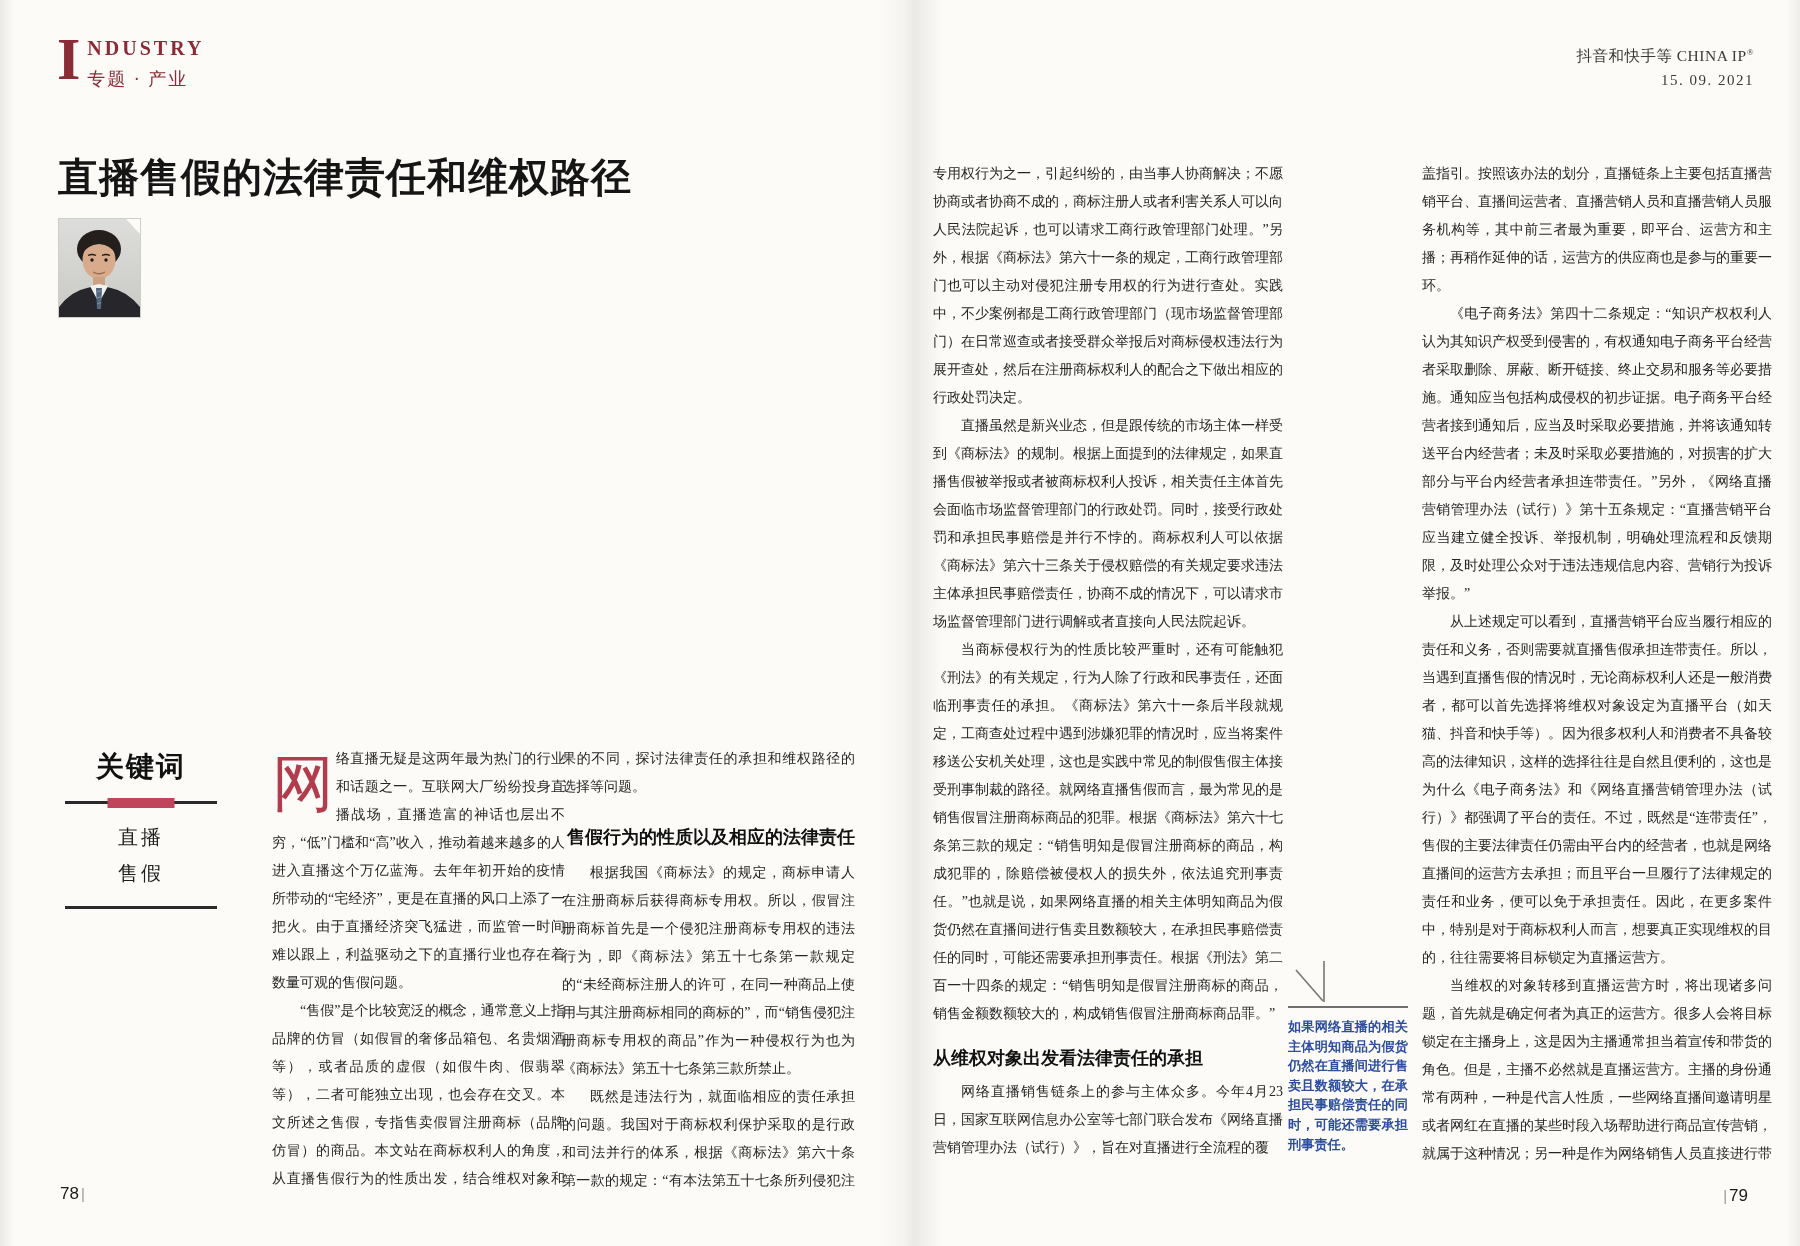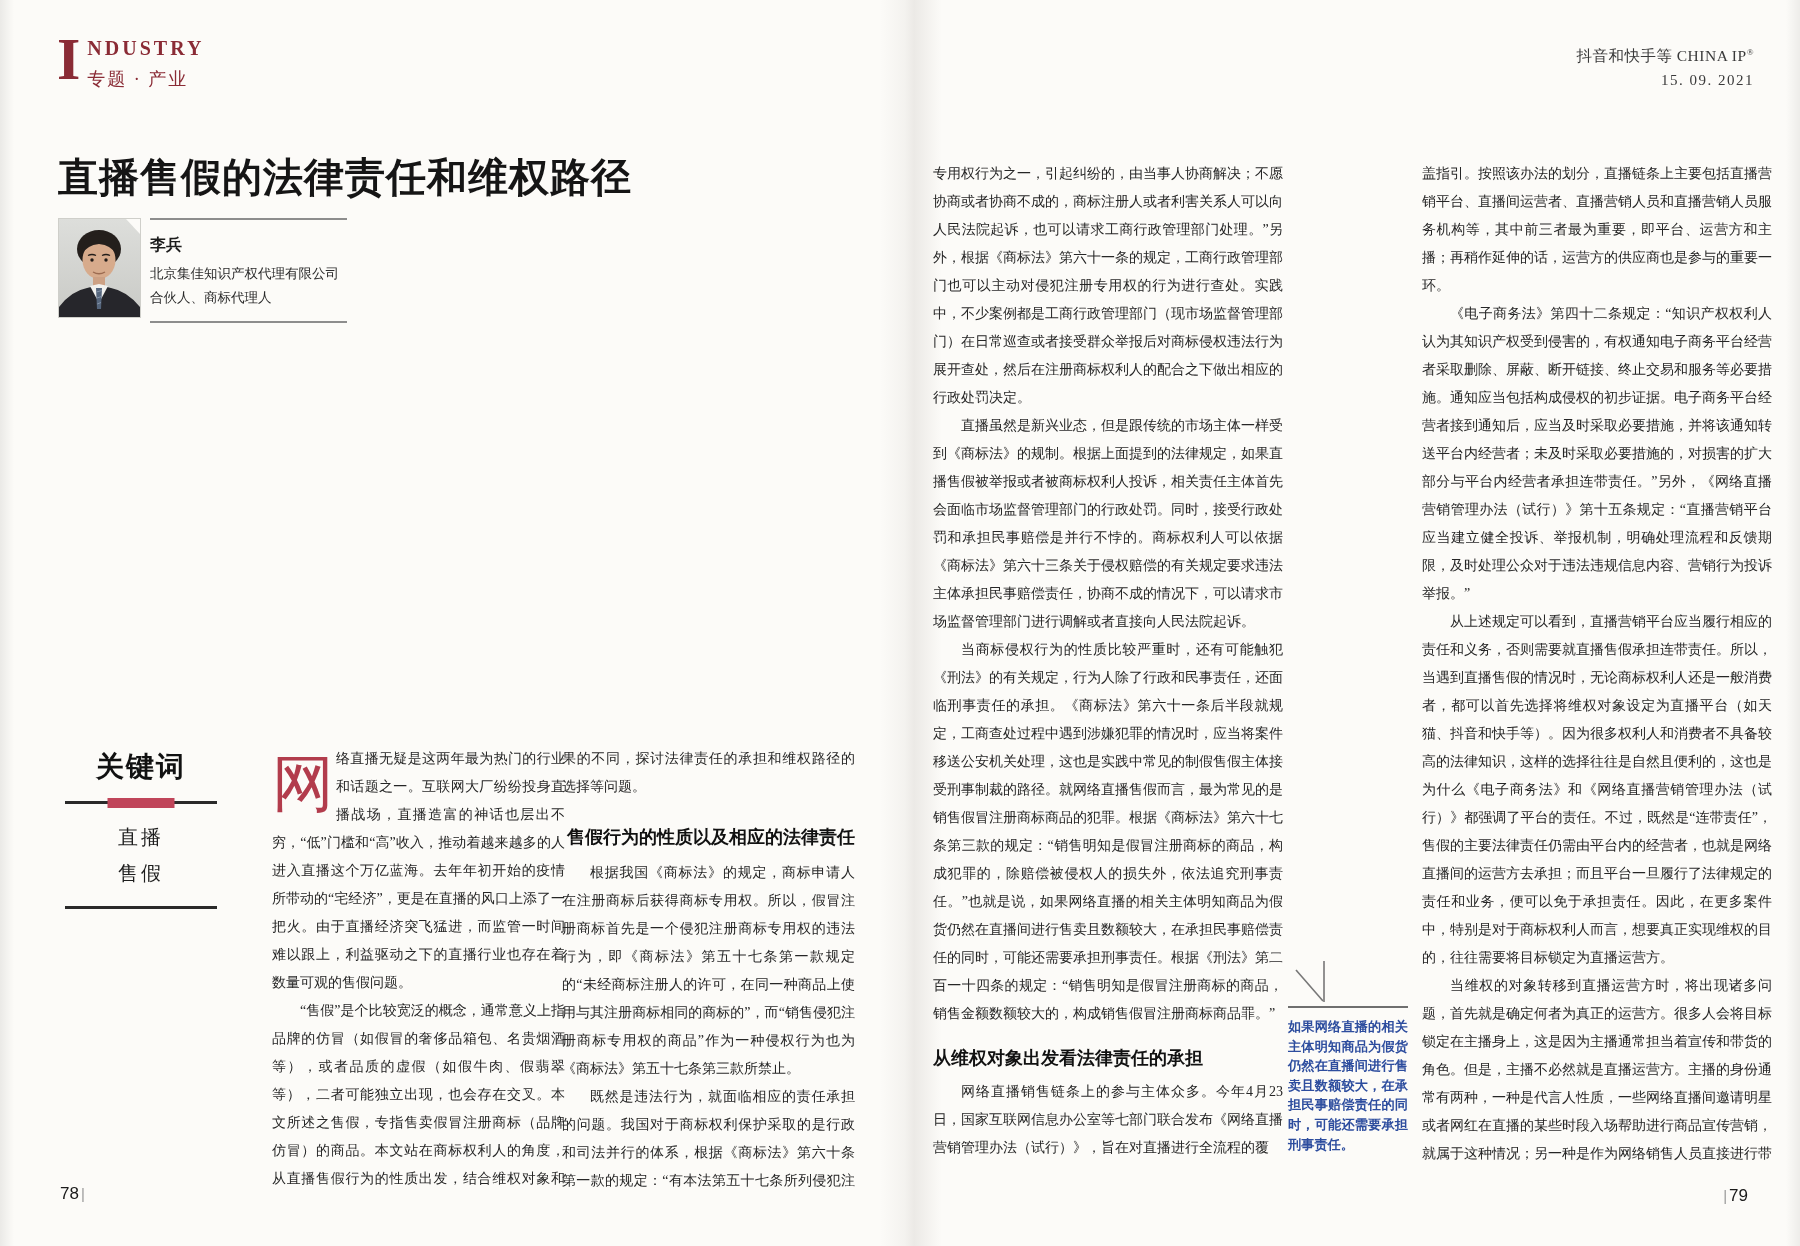--- a/index.html
+++ b/index.html
@@ -149,27 +149,20 @@
       <rect x="34" y="58" width="12" height="10" fill="#cda184"></rect>
       <path d="M0,98 L0,88 Q12,72 28,69 L40,66 L52,69 Q68,72 81,88 L81,98 Z" fill="#26262b"></path>
       <polygon points="31,67 40,65 49,67 40,84" fill="#f2f1ee"></polygon>
       <polygon points="37,69 43,69 42,90 38,90" fill="#55657c"></polygon>
       <line x1="37.5" y1="73" x2="42.7" y2="71.5" stroke="#8595aa" stroke-width="1"></line>
       <line x1="38" y1="79" x2="42.4" y2="77.5" stroke="#8595aa" stroke-width="1"></line>
       <line x1="38.2" y1="85" x2="42" y2="83.5" stroke="#8595aa" stroke-width="1"></line>
     </svg>
   </div>
 
-  <div class="author-block">
-    <div class="author-rule"></div>
-    <div class="author-name">李兵</div>
-    <div class="author-company">北京集佳知识产权代理有限公司</div>
-    <div class="author-role">合伙人、商标代理人</div>
-    <div class="author-rule2"></div>
-  </div>
 
   <div class="keywords">
     <div class="kw-heading">关键词</div>
     <div class="kw-rule">
       <div class="line"></div>
       <div class="redbox"></div>
     </div>
     <div class="kw-item first">直播</div>
     <div class="kw-item">售假</div>
     <div class="kw-rule-bottom"></div>

